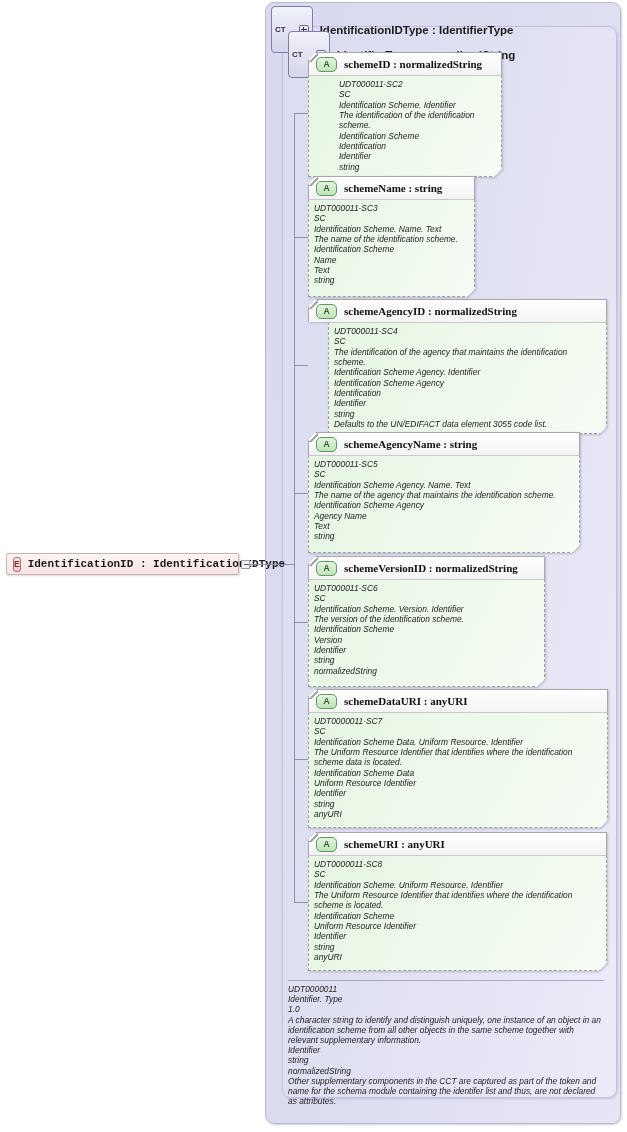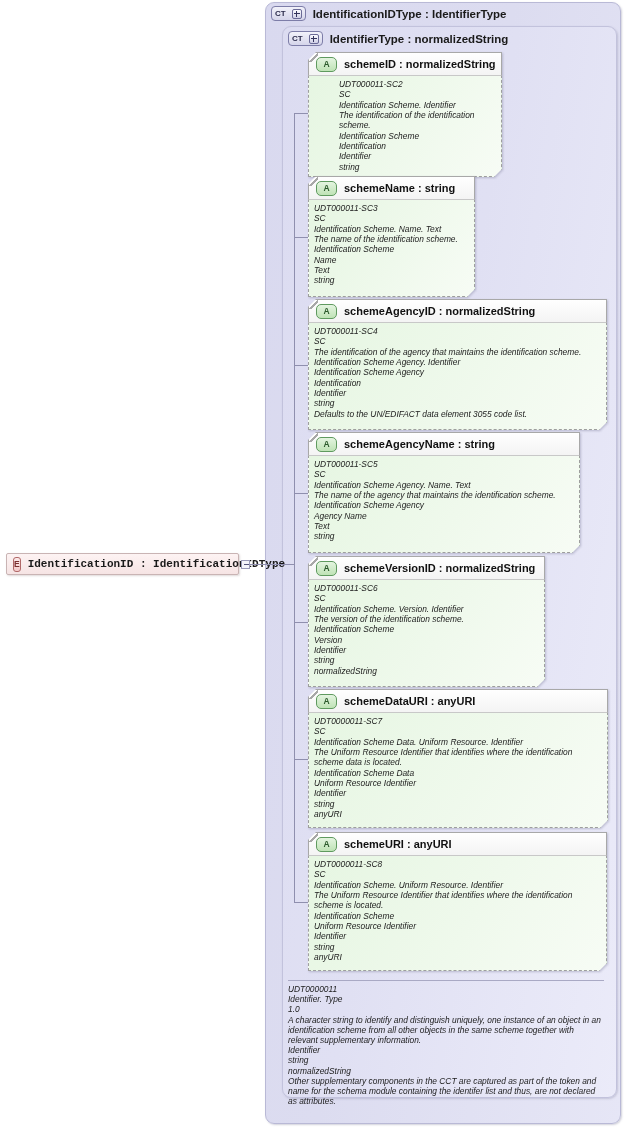--- a/index.html
+++ b/index.html
@@ -37,22 +37,22 @@
     position:absolute;
     display:flex;align-items:center;gap:7px;
     font-size:11.5px; font-weight:bold; color:#1a1a1a;
     white-space:nowrap;
   }
   .ct-title.outer{ left:271px; top:6px; }
   .ct-title.inner{ left:288px; top:31px; }
 
   
   .badge-ct{
-    display:inline-flex;align-items:center;justify-content:center;gap:6px;
-    height:13px; padding:0 3px;
+    display:inline-flex;align-items:center;justify-content:center;gap:13px;
+    height:13px; padding:16px 3px;
     border:1px solid #7d7da8;
     border-radius:4px;
     background:linear-gradient(#f2f2fa,#d5d5ea);
     font-size:8px; font-weight:bold; color:#2a2a4a;
     letter-spacing:0px;
     line-height:1;
   }
   .badge-ct .plus{
     display:inline-block;
     width:8px;height:8px;
@@ -130,21 +130,21 @@
   }
   .badge-a{
     display:inline-flex;align-items:center;justify-content:center;
     width:19px;height:13px;
     border:1px solid #5f9a5f;
     border-radius:5px;
     background:linear-gradient(#e4f4e0,#bfe3b6);
     font-size:8.5px;font-weight:bold;color:#2c5a2c;
     line-height:1;
   }
-  .attr-title{ font-size:11px;font-weight:bold;color:#111;white-space:nowrap; }
+  .attr-title{ font-size:11px;font-weight:bold;color:#111;white-space:nowrap;font-family:Liberation Serif, serif; }
   .attr-body{
     box-sizing:border-box;
     border:1px dashed #9e9e9e;
     border-top:1px solid #c8c8c8;
     background:linear-gradient(120deg,#e6f6e2 0%,#eff9ec 55%,#f7fcf5 100%);
     padding:3px 5px 4px 5px;
     clip-path:polygon(0 0,100% 0,100% calc(100% - 8px),calc(100% - 8px) 100%,0 100%);
   }
   .attr-body .ln{
     font-size:8.4px;
@@ -238,21 +238,21 @@
         <div class="ln">Name</div>
         <div class="ln">Text</div>
         <div class="ln">string</div>
       </div>
     </div>
     <div class="attr" style="left: 308px; top: 299px; width: 299px;">
       <div class="attr-head">
         <span class="badge-a">A</span>
         <span class="attr-title">schemeAgencyID : normalizedString</span>
       </div>
-      <div class="attr-body" style="min-height: 108px;">
+      <div class="attr-body" style="min-height: 108px; margin-left: 20px;">
         <div class="ln">UDT000011-SC4</div>
         <div class="ln">SC</div>
         <div class="ln">The identification of the agency that maintains the identification scheme.</div>
         <div class="ln">Identification Scheme Agency. Identifier</div>
         <div class="ln">Identification Scheme Agency</div>
         <div class="ln">Identification</div>
         <div class="ln">Identifier</div>
         <div class="ln">string</div>
         <div class="ln">Defaults to the UN/EDIFACT data element 3055 code list.</div>
       </div>

